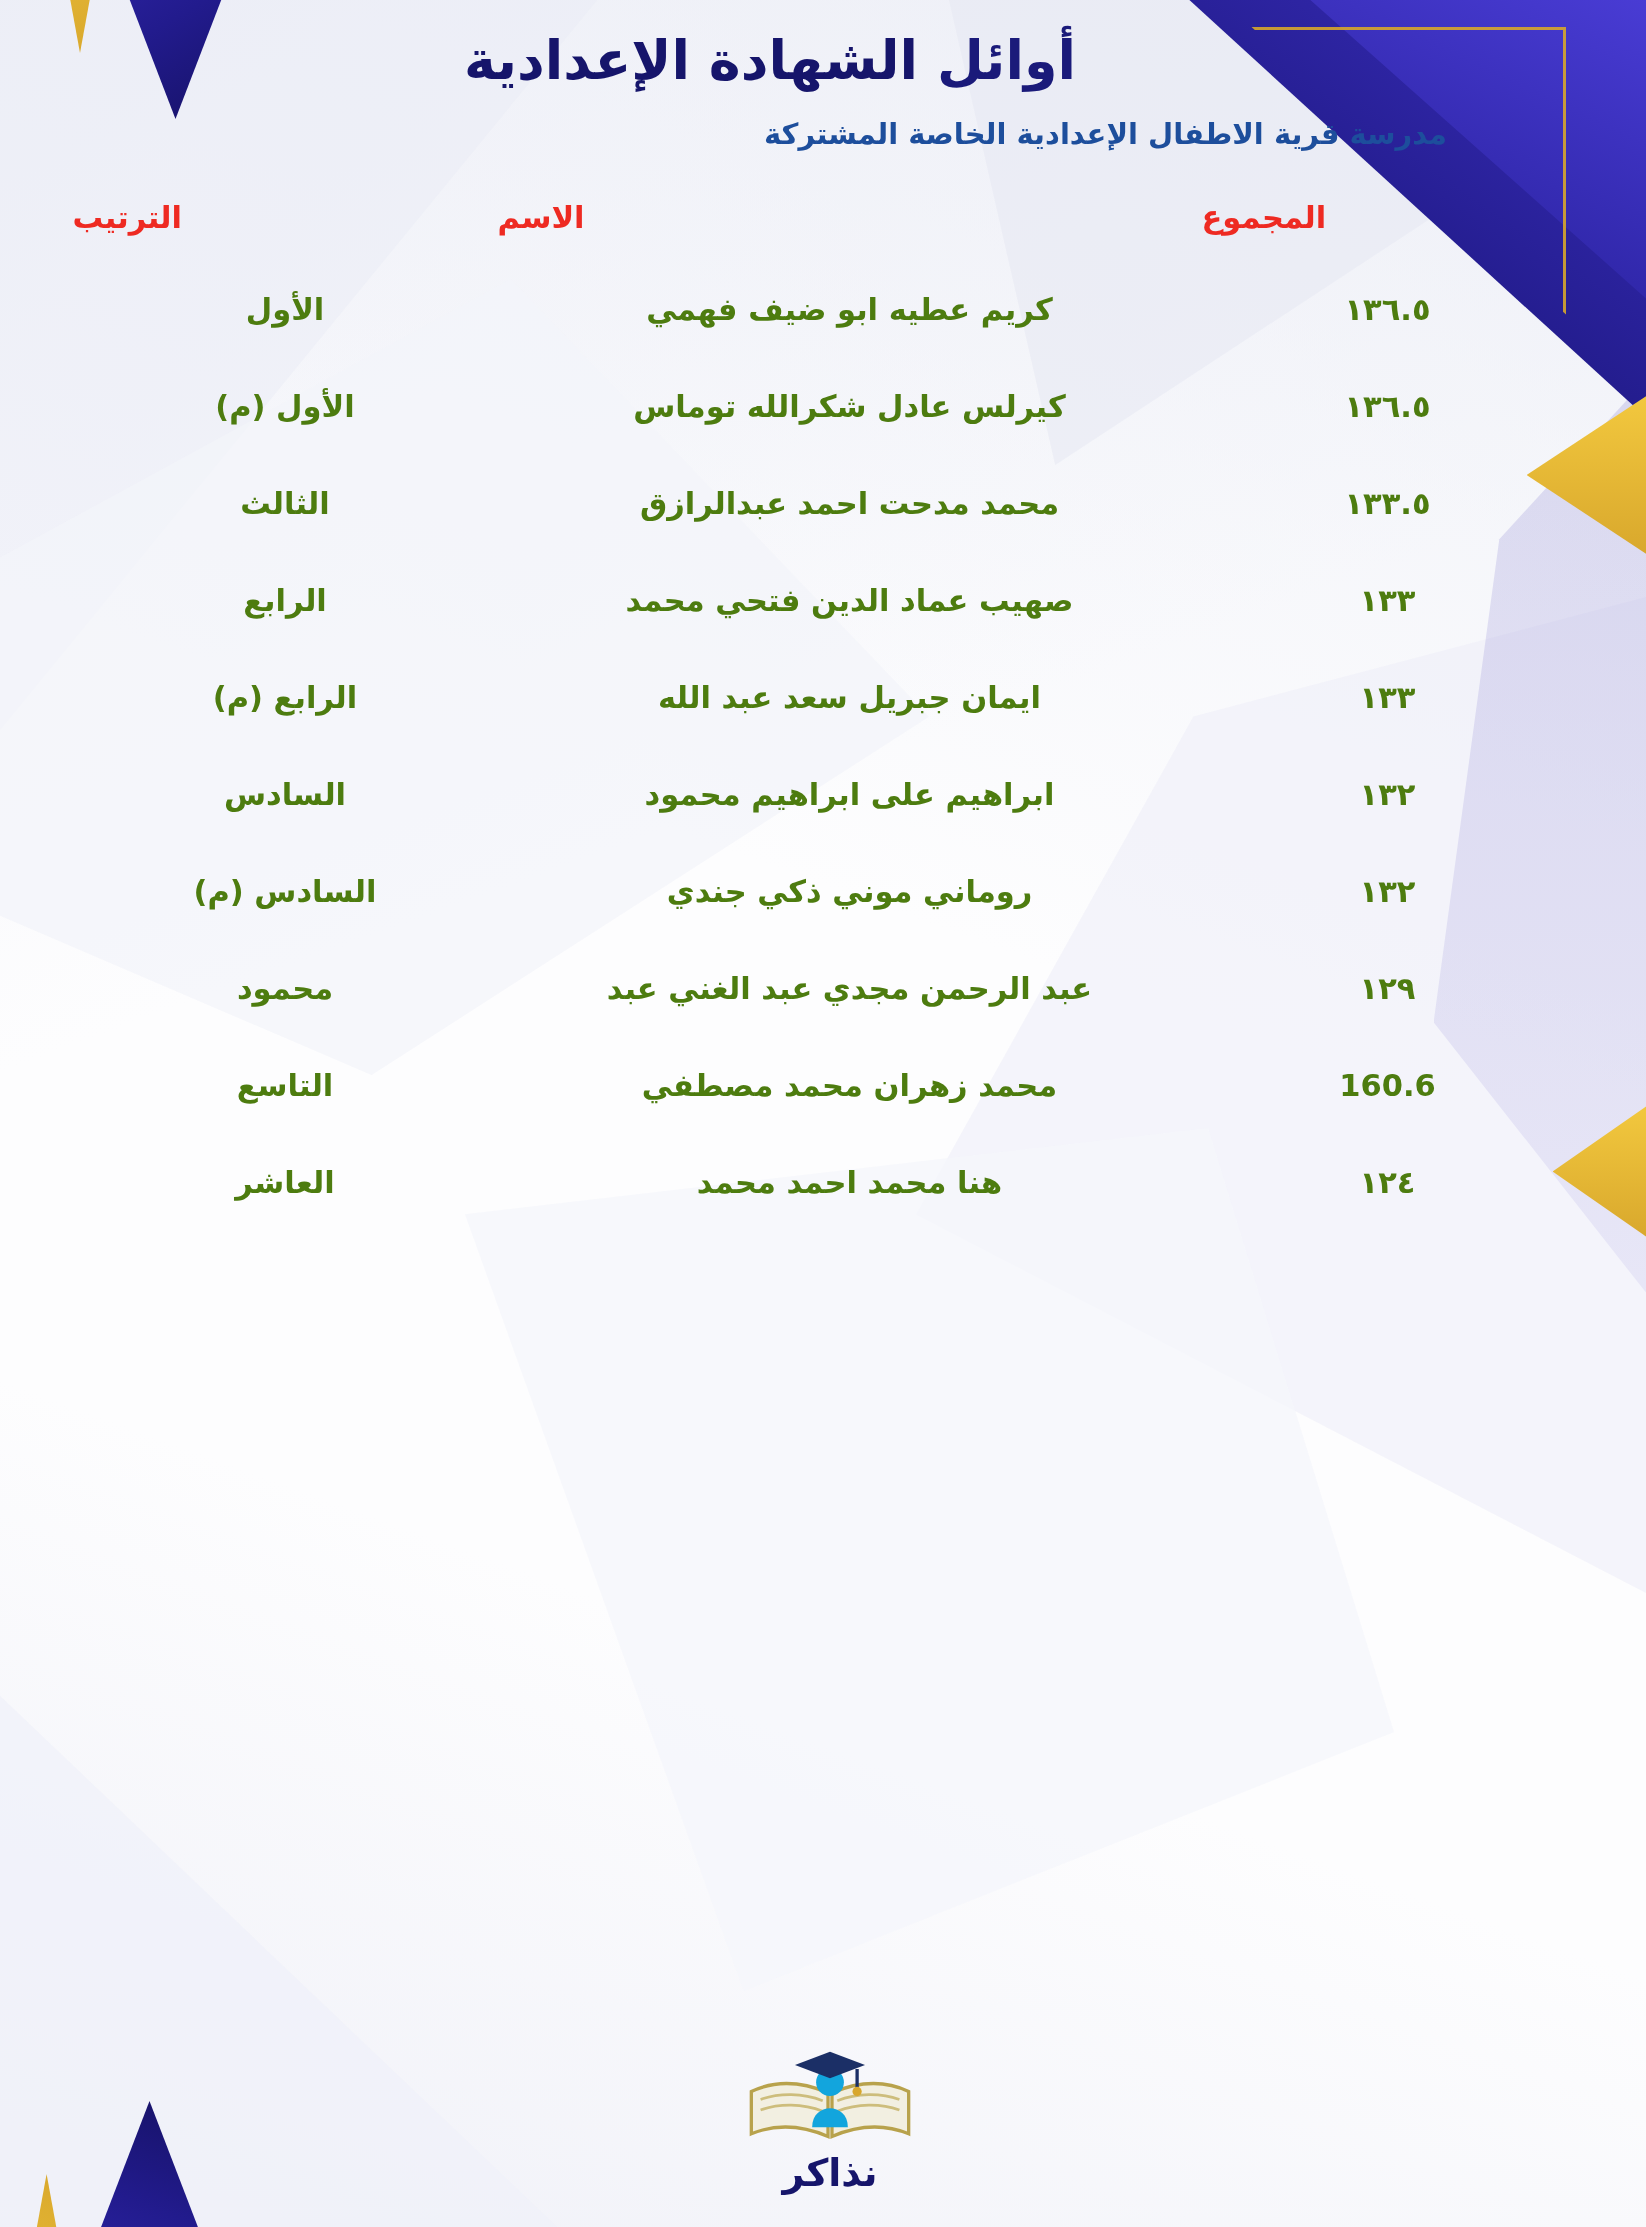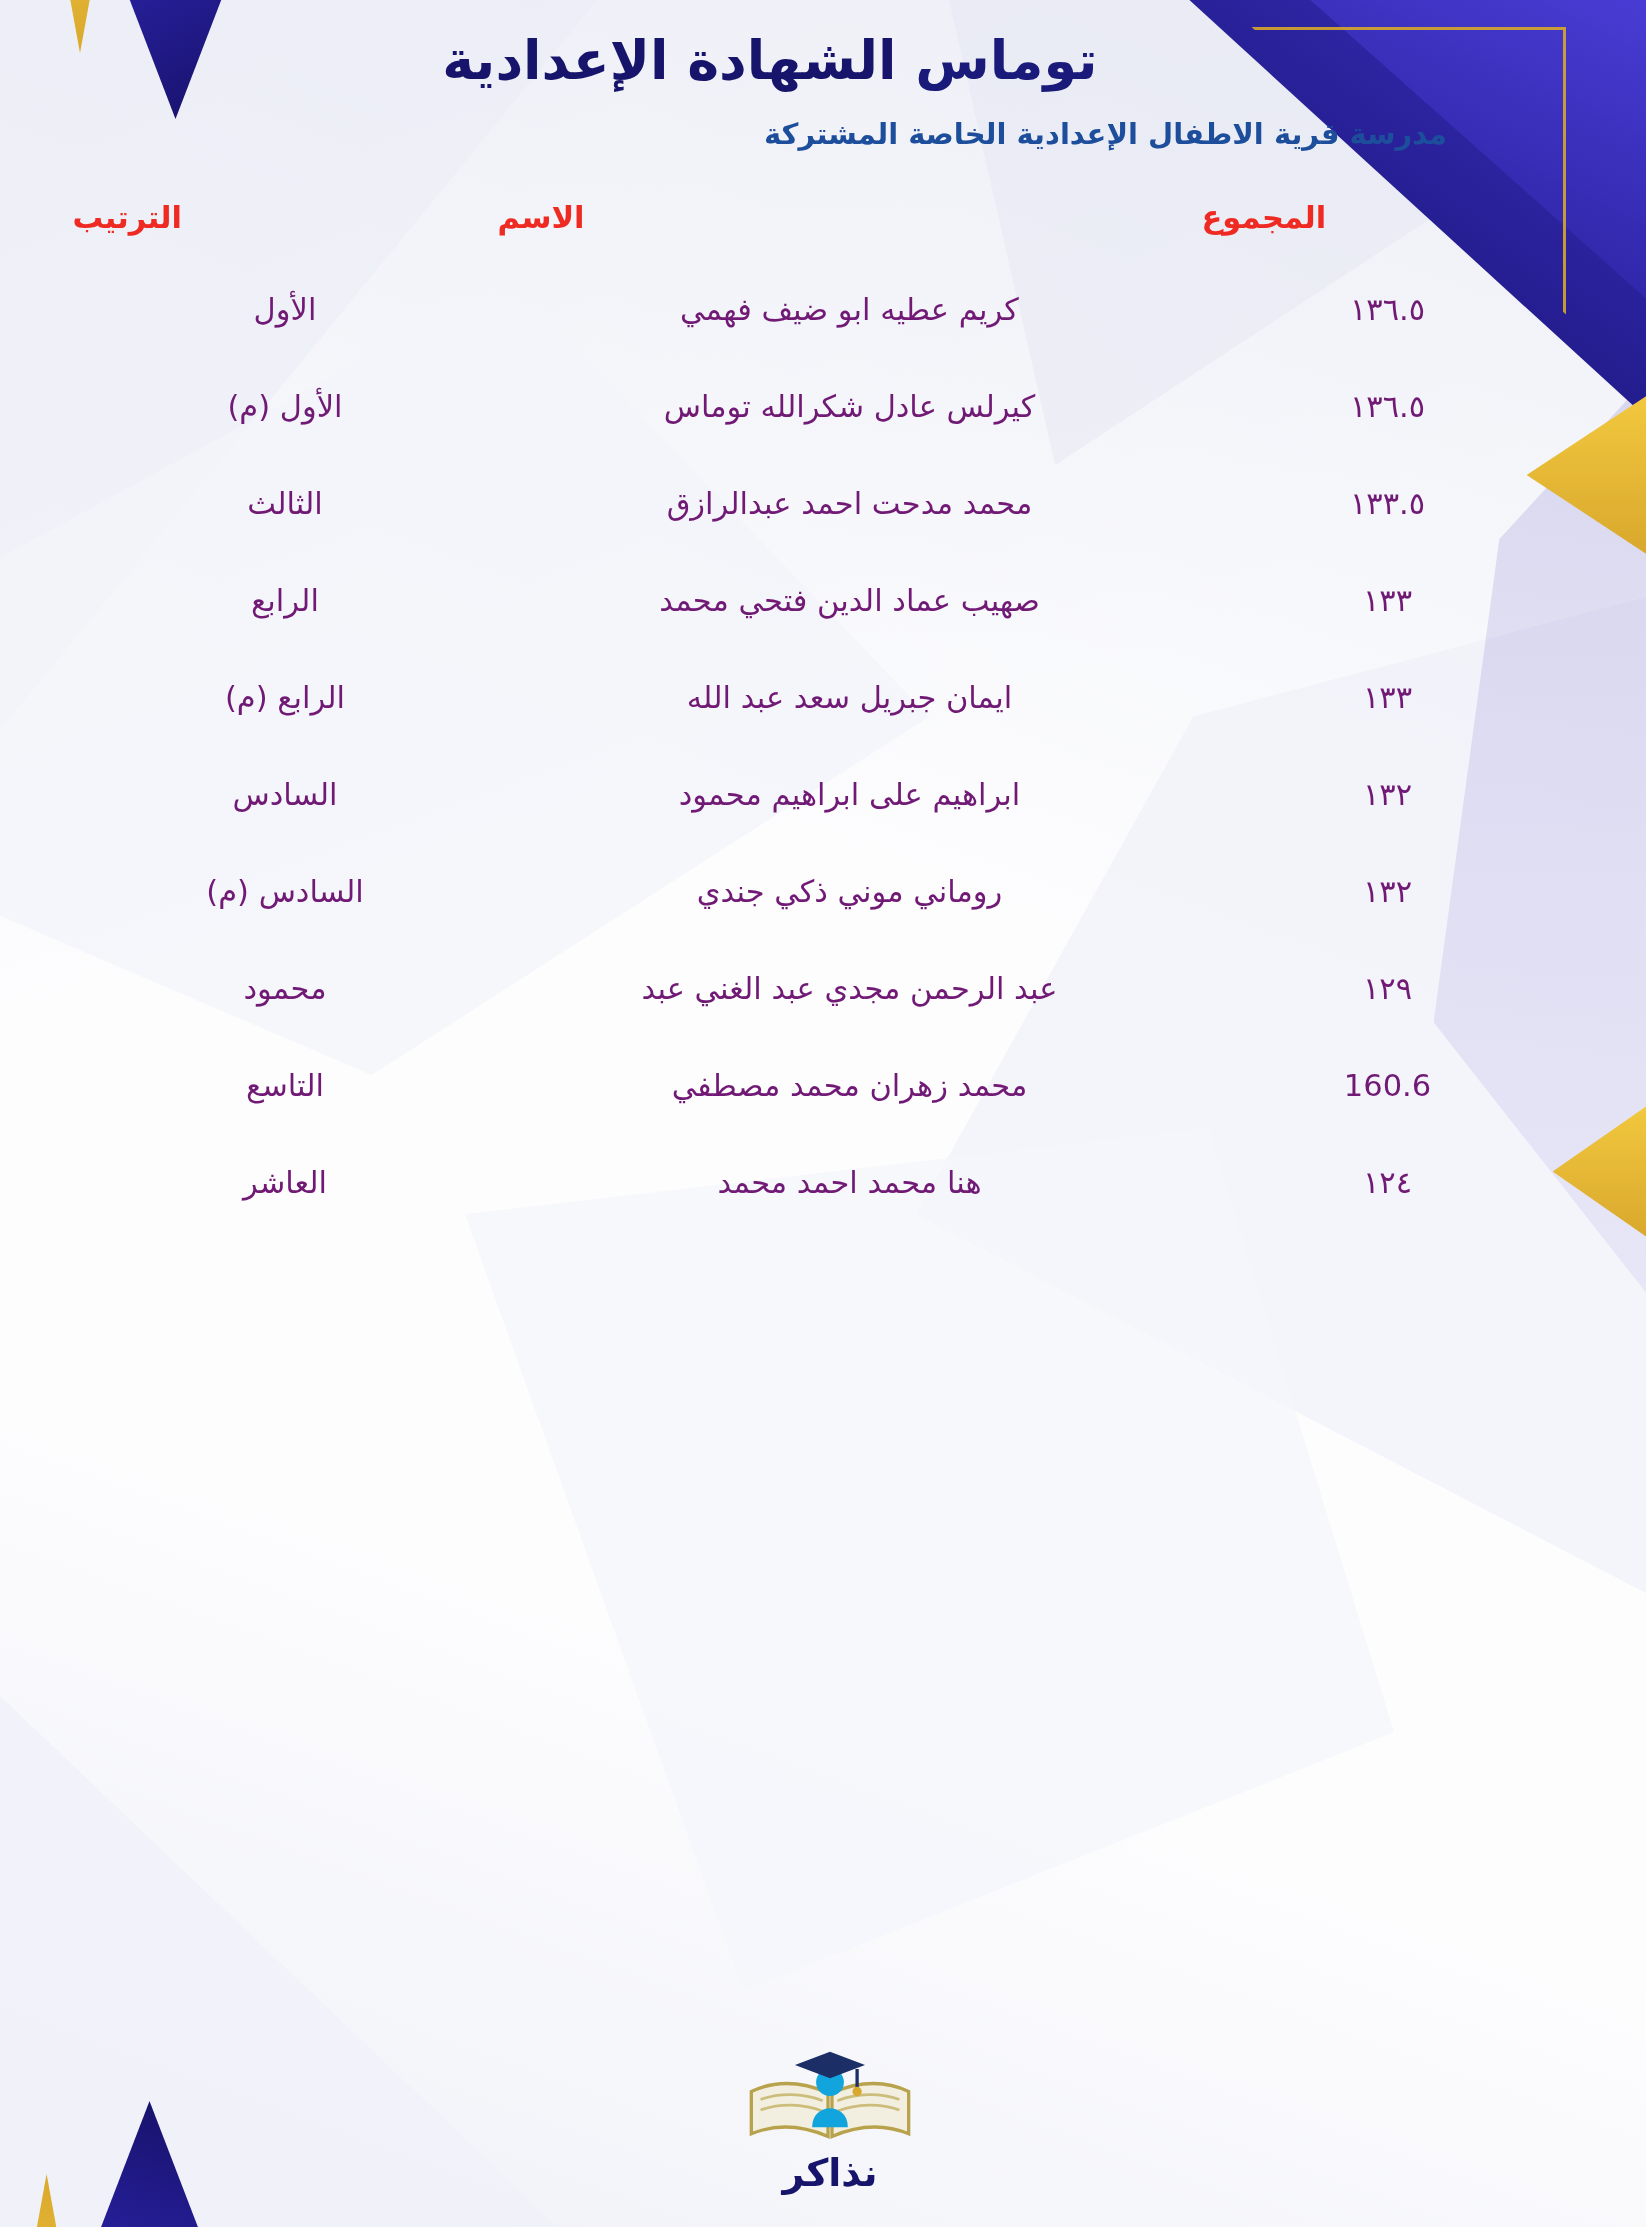--- a/index.html
+++ b/index.html
@@ -167,22 +167,22 @@
   }
   table.ranks th {
     font-size: 30.5px;
     font-weight: bold;
     color: #ee2a22;
     padding: 12px 0 26.5px 0;
     text-align: left;
   }
   table.ranks td {
     font-size: 30.5px;
-    font-weight: normal;
-    color: #701a75;
+    font-weight: bold;
+    color: #4d7c0f;
     padding: 31px 0;
     text-align: center;
     white-space: nowrap;
   }
   col.c-rank { width: 425px; }
   col.c-name { width: 704px; }
   col.c-total { width: 372px; }
 
   
   .footer {
@@ -228,21 +228,21 @@
   <div class="tl-gold"></div>
   <div class="tl-chev"></div>
 
   <div class="bl-gold"></div>
   <div class="bl-chev"></div>
 </div>
 
 <div class="content">
 
   <h1 class="title">
-    <span class="word-hl">توماس</span>
+    <span class="word-hl">أوائل</span>
     <span>الشهادة الإعدادية</span>
   </h1>
 
   <div class="subtitle">مدرسة قرية الاطفال الإعدادية الخاصة المشتركة</div>
 
   <table class="ranks">
     <colgroup>
       <col class="c-total">
       <col class="c-name">
       <col class="c-rank">

